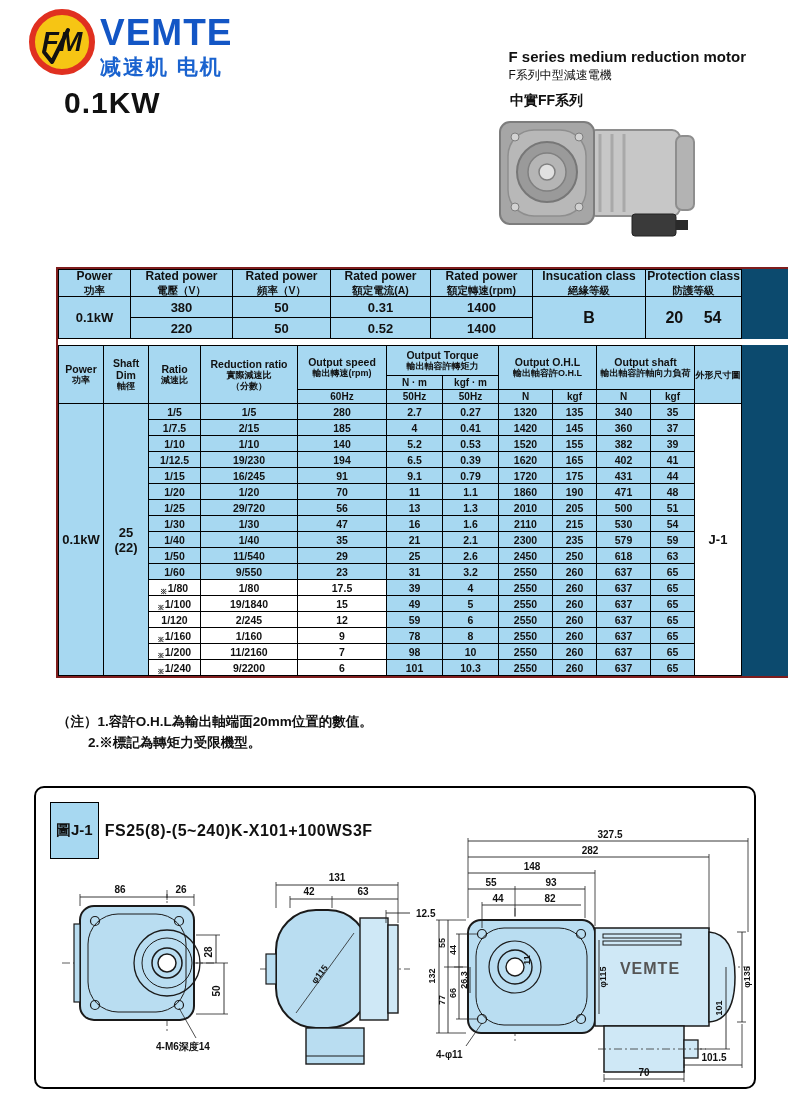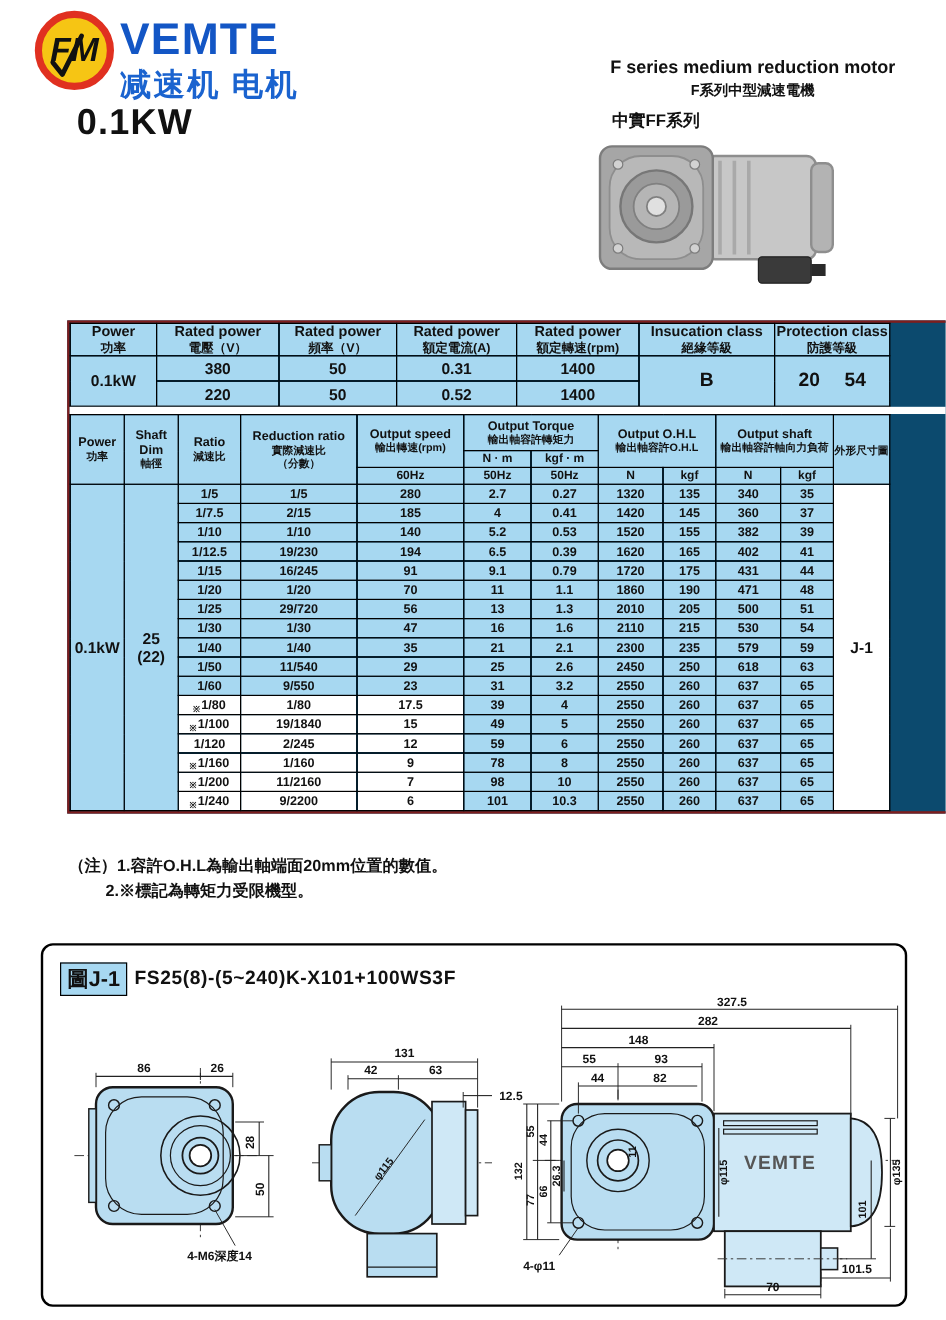--- a/index.html
+++ b/index.html
@@ -2,23 +2,23 @@
 <html><head>
 <meta charset="utf-8">
 <style>
   *{margin:0;padding:0;box-sizing:border-box}
   html,body{background:#fff}
   body{width:788px;height:1100px;position:relative;font-family:"Liberation Sans",sans-serif;color:#111;overflow:hidden}
   .abs{position:absolute}
 
   
   .brand-word{font-size:37px;font-weight:bold;color:#1356c5;letter-spacing:1px;line-height:1}
-  .brand-sub{font-size:26px;font-weight:bold;color:#1a63cf;letter-spacing:2px;margin-top:2px}
+  .brand-sub{font-size:21px;font-weight:bold;color:#1a63cf;letter-spacing:2px;margin-top:2px}
   .series-en{font-size:15px;font-weight:bold;text-align:center;line-height:1.25}
-  .series-zh{font-size:12px;font-weight:bold;text-align:center}
+  .series-zh{font-size:12px;font-weight:normal;text-align:left}
   .power-title{font-size:30px;font-weight:bold;letter-spacing:1px}
   .ff-series{font-size:14px;font-weight:bold}
 
   
   .tbl-wrap{position:absolute;left:56px;top:267px;width:747px;border:2px solid #7f1d1d;background:#0c4a6e}
   table{border-collapse:collapse;table-layout:fixed;width:683px}
   th,td{border:1.4px solid #000;background:#a7d8f1;font-weight:bold;text-align:center;vertical-align:middle;padding:0;overflow:hidden}
   .t1 .en{font-size:12px;line-height:1.15}
   .t1 .zh{font-size:10.5px;line-height:1.2}
   .t1 th{height:19px}
@@ -37,21 +37,21 @@
   .t2 .big{font-size:13px}
   .mk{font-size:7px;position:relative;top:2px;margin-right:1px}
 
   
   .notes{position:absolute;left:57px;top:712px;font-size:13.5px;font-weight:bold;line-height:1.55}
   .notes .ind{padding-left:31px}
 
   
   .dwg{position:absolute;left:34px;top:786px;width:722px;height:303px;border:2px solid #000;border-radius:10px}
   .dwg-title{position:absolute;left:14px;top:14px;display:flex;align-items:center;gap:6px}
-  .dwg-tag{background:#a7d8f1;border:1.5px solid #000;font-size:18px;font-weight:bold;padding:1px 5px}
+  .dwg-tag{background:#a7d8f1;border:1.5px solid #000;font-size:15px;font-weight:bold;padding:18px 5px}
   .dwg-model{font-size:16px;font-weight:bold;letter-spacing:.5px}
   svg text{font-family:"Liberation Sans",sans-serif}
   .dt{font-size:10px;font-weight:bold;fill:#111}
   .dts{font-size:9px;font-weight:bold;fill:#111}
 </style>
 </head>
 <body>
 
 <div class="abs" style="left:28px;top:8px">
   <svg width="68" height="68" viewBox="0 0 68 68">

